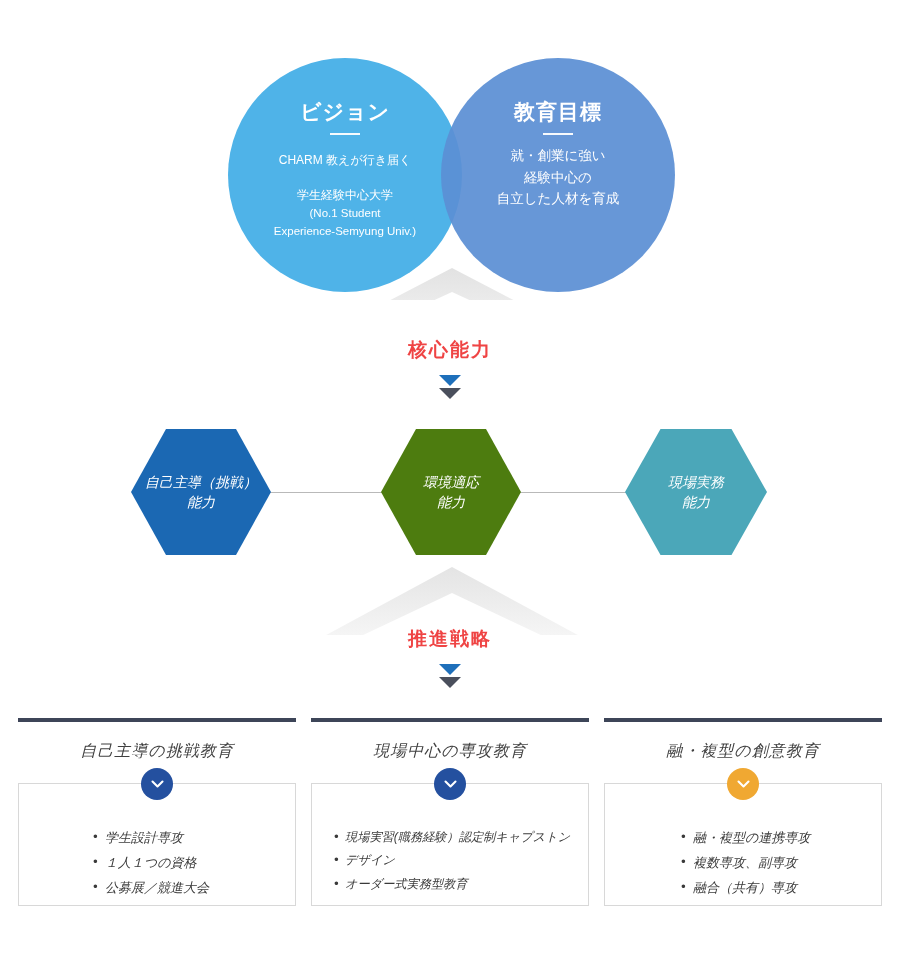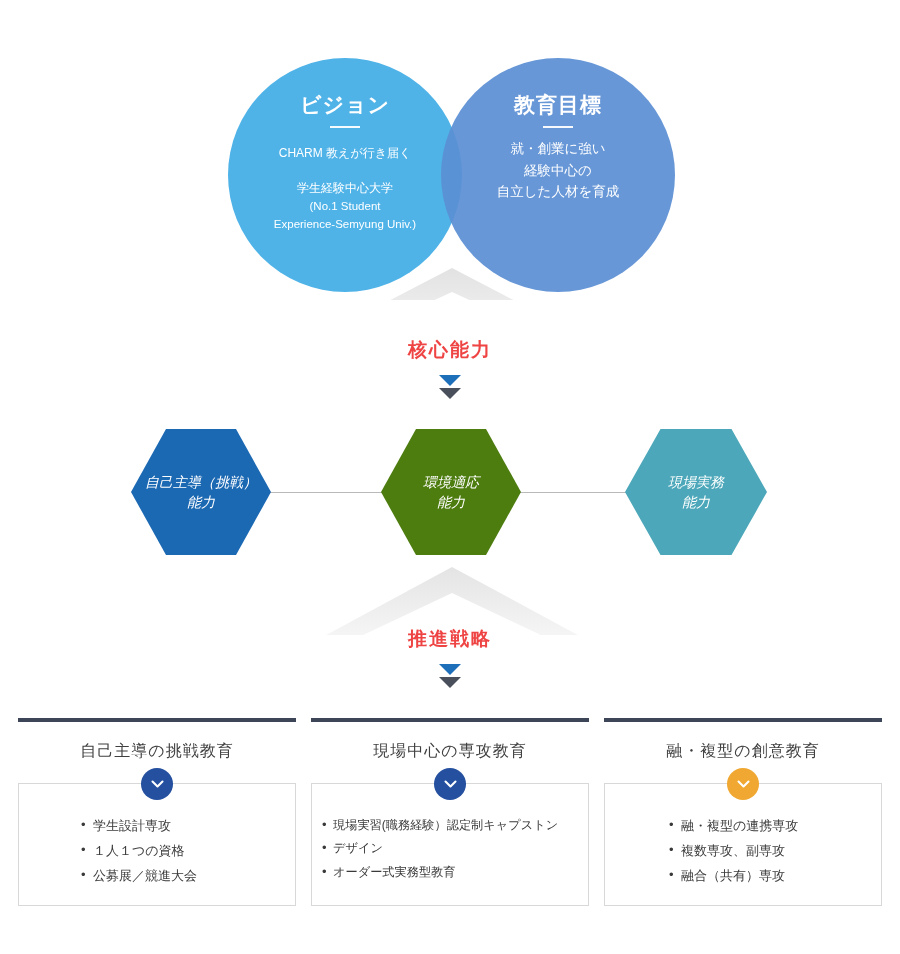--- a/index.html
+++ b/index.html
@@ -50,20 +50,21 @@
   .circle-right-text {
     left: 468px;
     top: 92px;
     width: 180px;
   }
   .circle-heading {
     font-size: 21px;
     font-weight: 600;
     letter-spacing: 1px;
     line-height: 1.2;
+    margin-top: 7px;
   }
   .circle-rule {
     width: 30px;
     height: 2px;
     background: #ffffff;
     margin: 9px auto 10px auto;
     opacity: .95;
   }
   .circle-body-strong {
     font-size: 12px;
@@ -169,20 +170,21 @@
     width: 900px;
     height: 220px;
     display: flex;
     justify-content: space-between;
     padding: 0 18px;
     box-sizing: border-box;
   }
   .panel {
     width: 278px;
     position: relative;
+    font-style: italic;
   }
   .panel-topbar {
     height: 4px;
     background: #3d4558;
     width: 100%;
   }
   .panel-title {
     text-align: center;
     font-size: 16px;
     color: #3f3f3f;
@@ -210,21 +212,21 @@
     align-items: center;
     justify-content: center;
     z-index: 3;
   }
   .chev-badge svg { display: block; }
   .badge-navy { background: #24509f; }
   .badge-orange { background: #f0a832; }
 
   .panel-list {
     list-style: none;
-    margin: 0;
+    margin: 12px;
     padding: 30px 0 0 0;
     font-size: 13px;
     color: #3a3a3a;
     line-height: 1.92;
   }
   .panel-list li {
     position: relative;
     padding-left: 12px;
   }
   .panel-list li::before {

